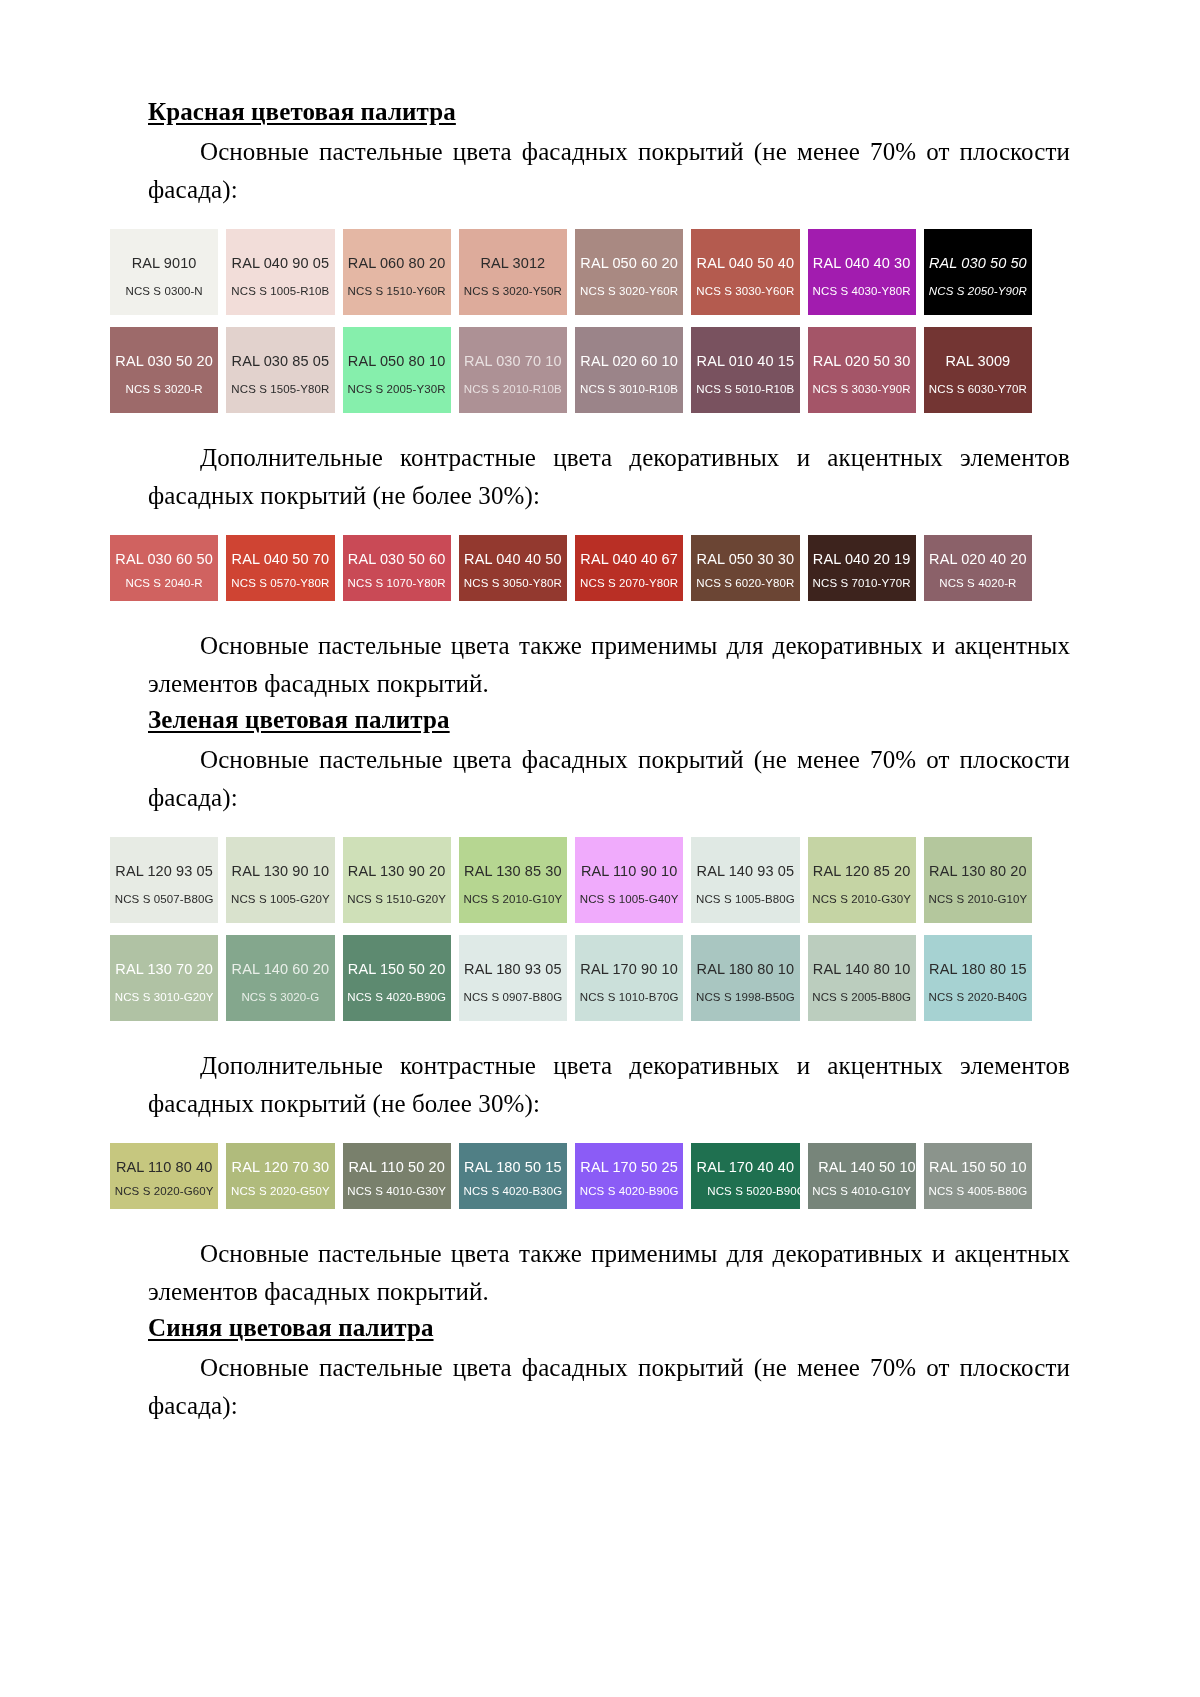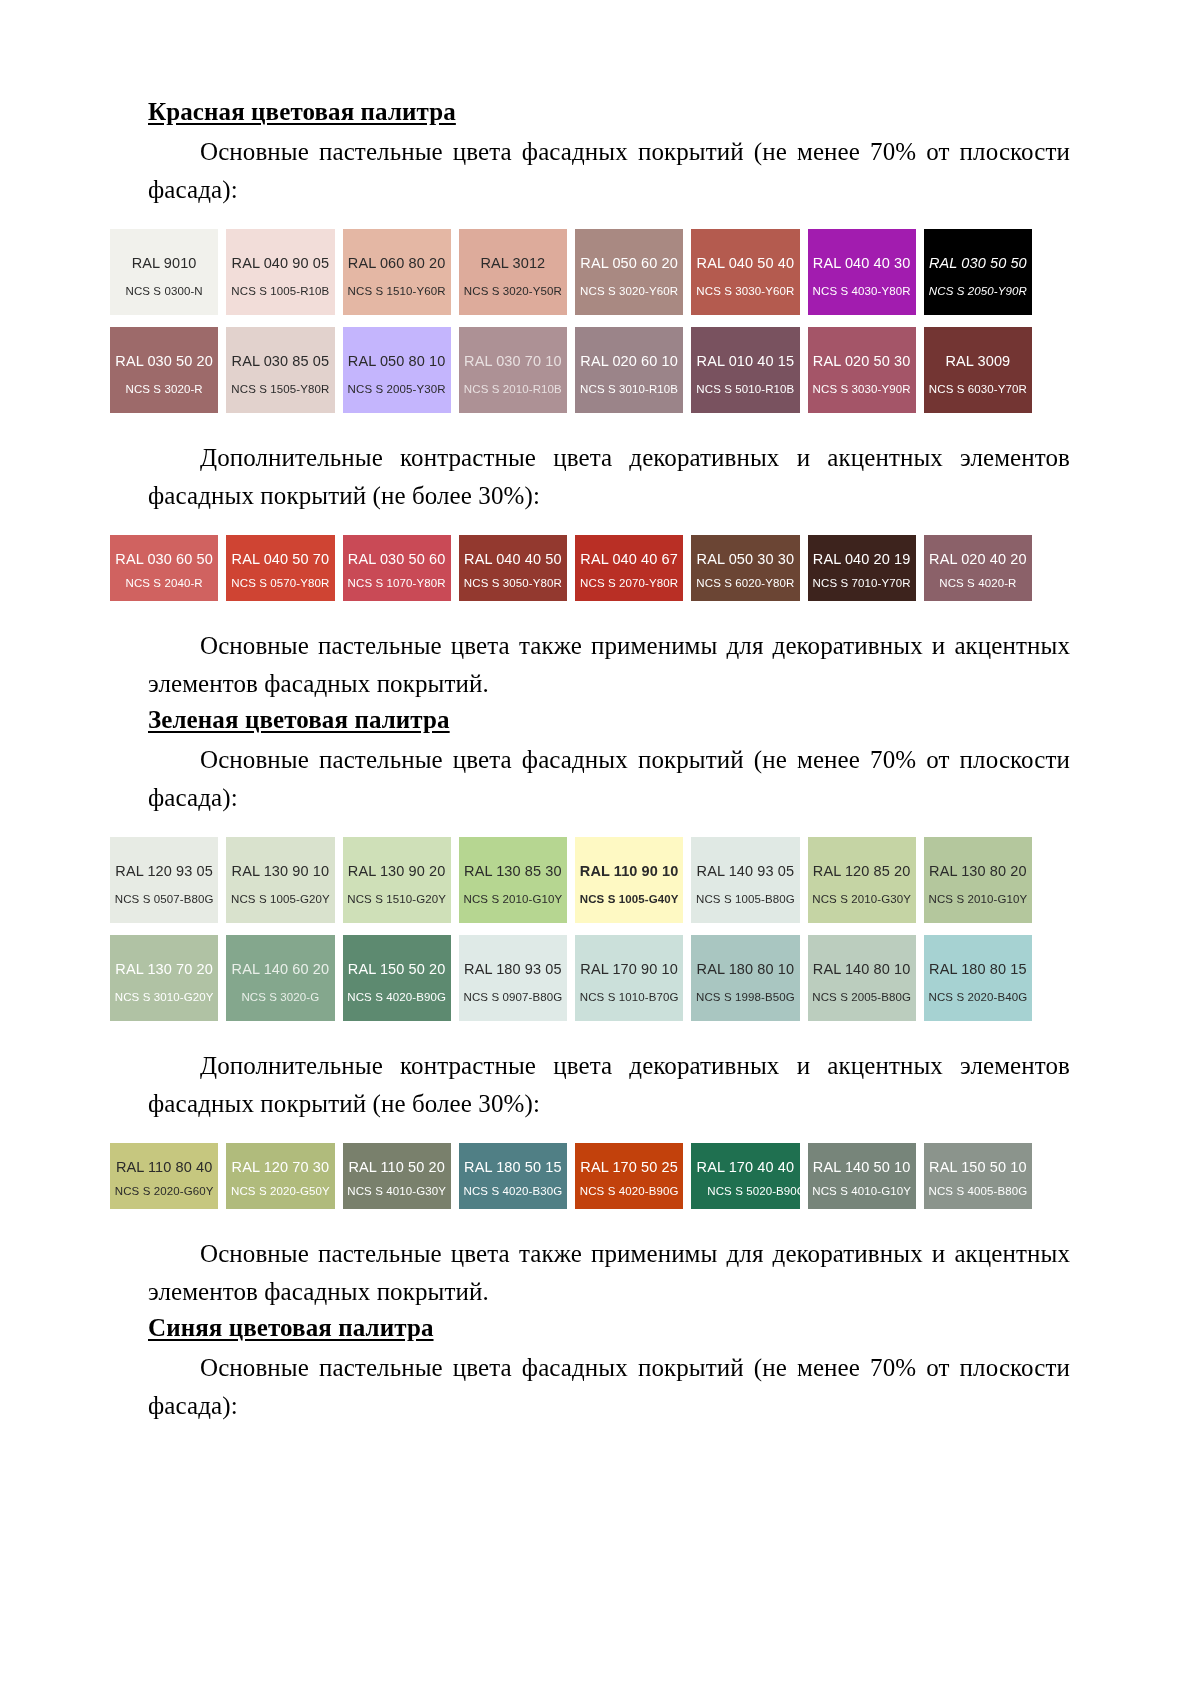--- a/index.html
+++ b/index.html
@@ -129,21 +129,21 @@
   <div class="spacer-sm"></div>
   <div class="swatch-row tall" id="r1">
       <div class="swatch" style="background: rgb(157, 106, 106);">
         <span class="ral" style="color: rgb(255, 255, 255);">RAL 030 50 20</span>
         <span class="ncs" style="color: rgb(255, 255, 255);">NCS S 3020-R</span>
       </div>
       <div class="swatch" style="background: rgb(226, 210, 205);">
         <span class="ral" style="color: rgb(43, 43, 43);">RAL 030 85 05</span>
         <span class="ncs" style="color: rgb(43, 43, 43);">NCS S 1505-Y80R</span>
       </div>
-      <div class="swatch" style="background: #c4b5fd;">
+      <div class="swatch" style="background: #86efac;">
         <span class="ral" style="color: rgb(43, 43, 43);">RAL 050 80 10</span>
         <span class="ncs" style="color: rgb(43, 43, 43);">NCS S 2005-Y30R</span>
       </div>
       <div class="swatch" style="background: rgb(173, 145, 149);">
         <span class="ral" style="color: rgb(232, 224, 224);">RAL 030 70 10</span>
         <span class="ncs" style="color: rgb(232, 224, 224);">NCS S 2010-R10B</span>
       </div>
       <div class="swatch" style="background: rgb(155, 132, 137);">
         <span class="ral" style="color: rgb(255, 255, 255);">RAL 020 60 10</span>
         <span class="ncs" style="color: rgb(255, 255, 255);">NCS S 3010-R10B</span>
@@ -217,21 +217,21 @@
         <span class="ncs" style="color: rgb(43, 43, 43);">NCS S 1005-G20Y</span>
       </div>
       <div class="swatch" style="background: rgb(207, 224, 184);">
         <span class="ral" style="color: rgb(43, 43, 43);">RAL 130 90 20</span>
         <span class="ncs" style="color: rgb(43, 43, 43);">NCS S 1510-G20Y</span>
       </div>
       <div class="swatch" style="background: rgb(182, 214, 145);">
         <span class="ral" style="color: rgb(43, 43, 43);">RAL 130 85 30</span>
         <span class="ncs" style="color: rgb(43, 43, 43);">NCS S 2010-G10Y</span>
       </div>
-      <div class="swatch" style="background: #fef9c3; font-weight: bold;">
+      <div class="swatch" style="background: #f0abfc;">
         <span class="ral" style="color: rgb(43, 43, 43);">RAL 110 90 10</span>
         <span class="ncs" style="color: rgb(43, 43, 43);">NCS S 1005-G40Y</span>
       </div>
       <div class="swatch" style="background: rgb(224, 233, 228);">
         <span class="ral" style="color: rgb(43, 43, 43);">RAL 140 93 05</span>
         <span class="ncs" style="color: rgb(43, 43, 43);">NCS S 1005-B80G</span>
       </div>
       <div class="swatch" style="background: rgb(197, 212, 164); text-decoration: underline;">
         <span class="ral" style="color: rgb(43, 43, 43);">RAL 120 85 20</span>
         <span class="ncs" style="color: rgb(43, 43, 43);">NCS S 2010-G30Y</span>
@@ -290,30 +290,30 @@
         <span class="ncs" style="color: rgb(255, 255, 255);">NCS S 2020-G50Y</span>
       </div>
       <div class="swatch" style="background: rgb(121, 128, 108);">
         <span class="ral" style="color: rgb(255, 255, 255);">RAL 110 50 20</span>
         <span class="ncs" style="color: rgb(255, 255, 255);">NCS S 4010-G30Y</span>
       </div>
       <div class="swatch" style="background: rgb(80, 127, 133);">
         <span class="ral" style="color: rgb(255, 255, 255);">RAL 180 50 15</span>
         <span class="ncs" style="color: rgb(255, 255, 255);">NCS S 4020-B30G</span>
       </div>
-      <div class="swatch" style="background: #c2410c;">
+      <div class="swatch" style="background: #8b5cf6;">
         <span class="ral" style="color: rgb(255, 255, 255);">RAL 170 50 25</span>
         <span class="ncs" style="color: rgb(255, 255, 255);">NCS S 4020-B90G</span>
       </div>
       <div class="swatch" style="background: rgb(31, 112, 80);">
         <span class="ral" style="color: rgb(255, 255, 255);">RAL 170 40 40</span>
         <span class="ncs" style="color: rgb(255, 255, 255); margin-left: 16px;">NCS S 5020-B90G</span>
       </div>
       <div class="swatch" style="background: rgb(119, 133, 122);">
-        <span class="ral" style="color: rgb(255, 255, 255);">RAL 140 50 10</span>
+        <span class="ral" style="color: rgb(255, 255, 255); text-align: right;">RAL 140 50 10</span>
         <span class="ncs" style="color: rgb(255, 255, 255);">NCS S 4010-G10Y</span>
       </div>
       <div class="swatch" style="background: rgb(139, 148, 140);">
         <span class="ral" style="color: rgb(255, 255, 255);">RAL 150 50 10</span>
         <span class="ncs" style="color: rgb(255, 255, 255);">NCS S 4005-B80G</span>
       </div>
     </div>
   <div class="spacer-lg"></div>
 
   <p class="para">Основные пастельные цвета также применимы для декоративных и акцентных элементов фасадных покрытий.</p>

